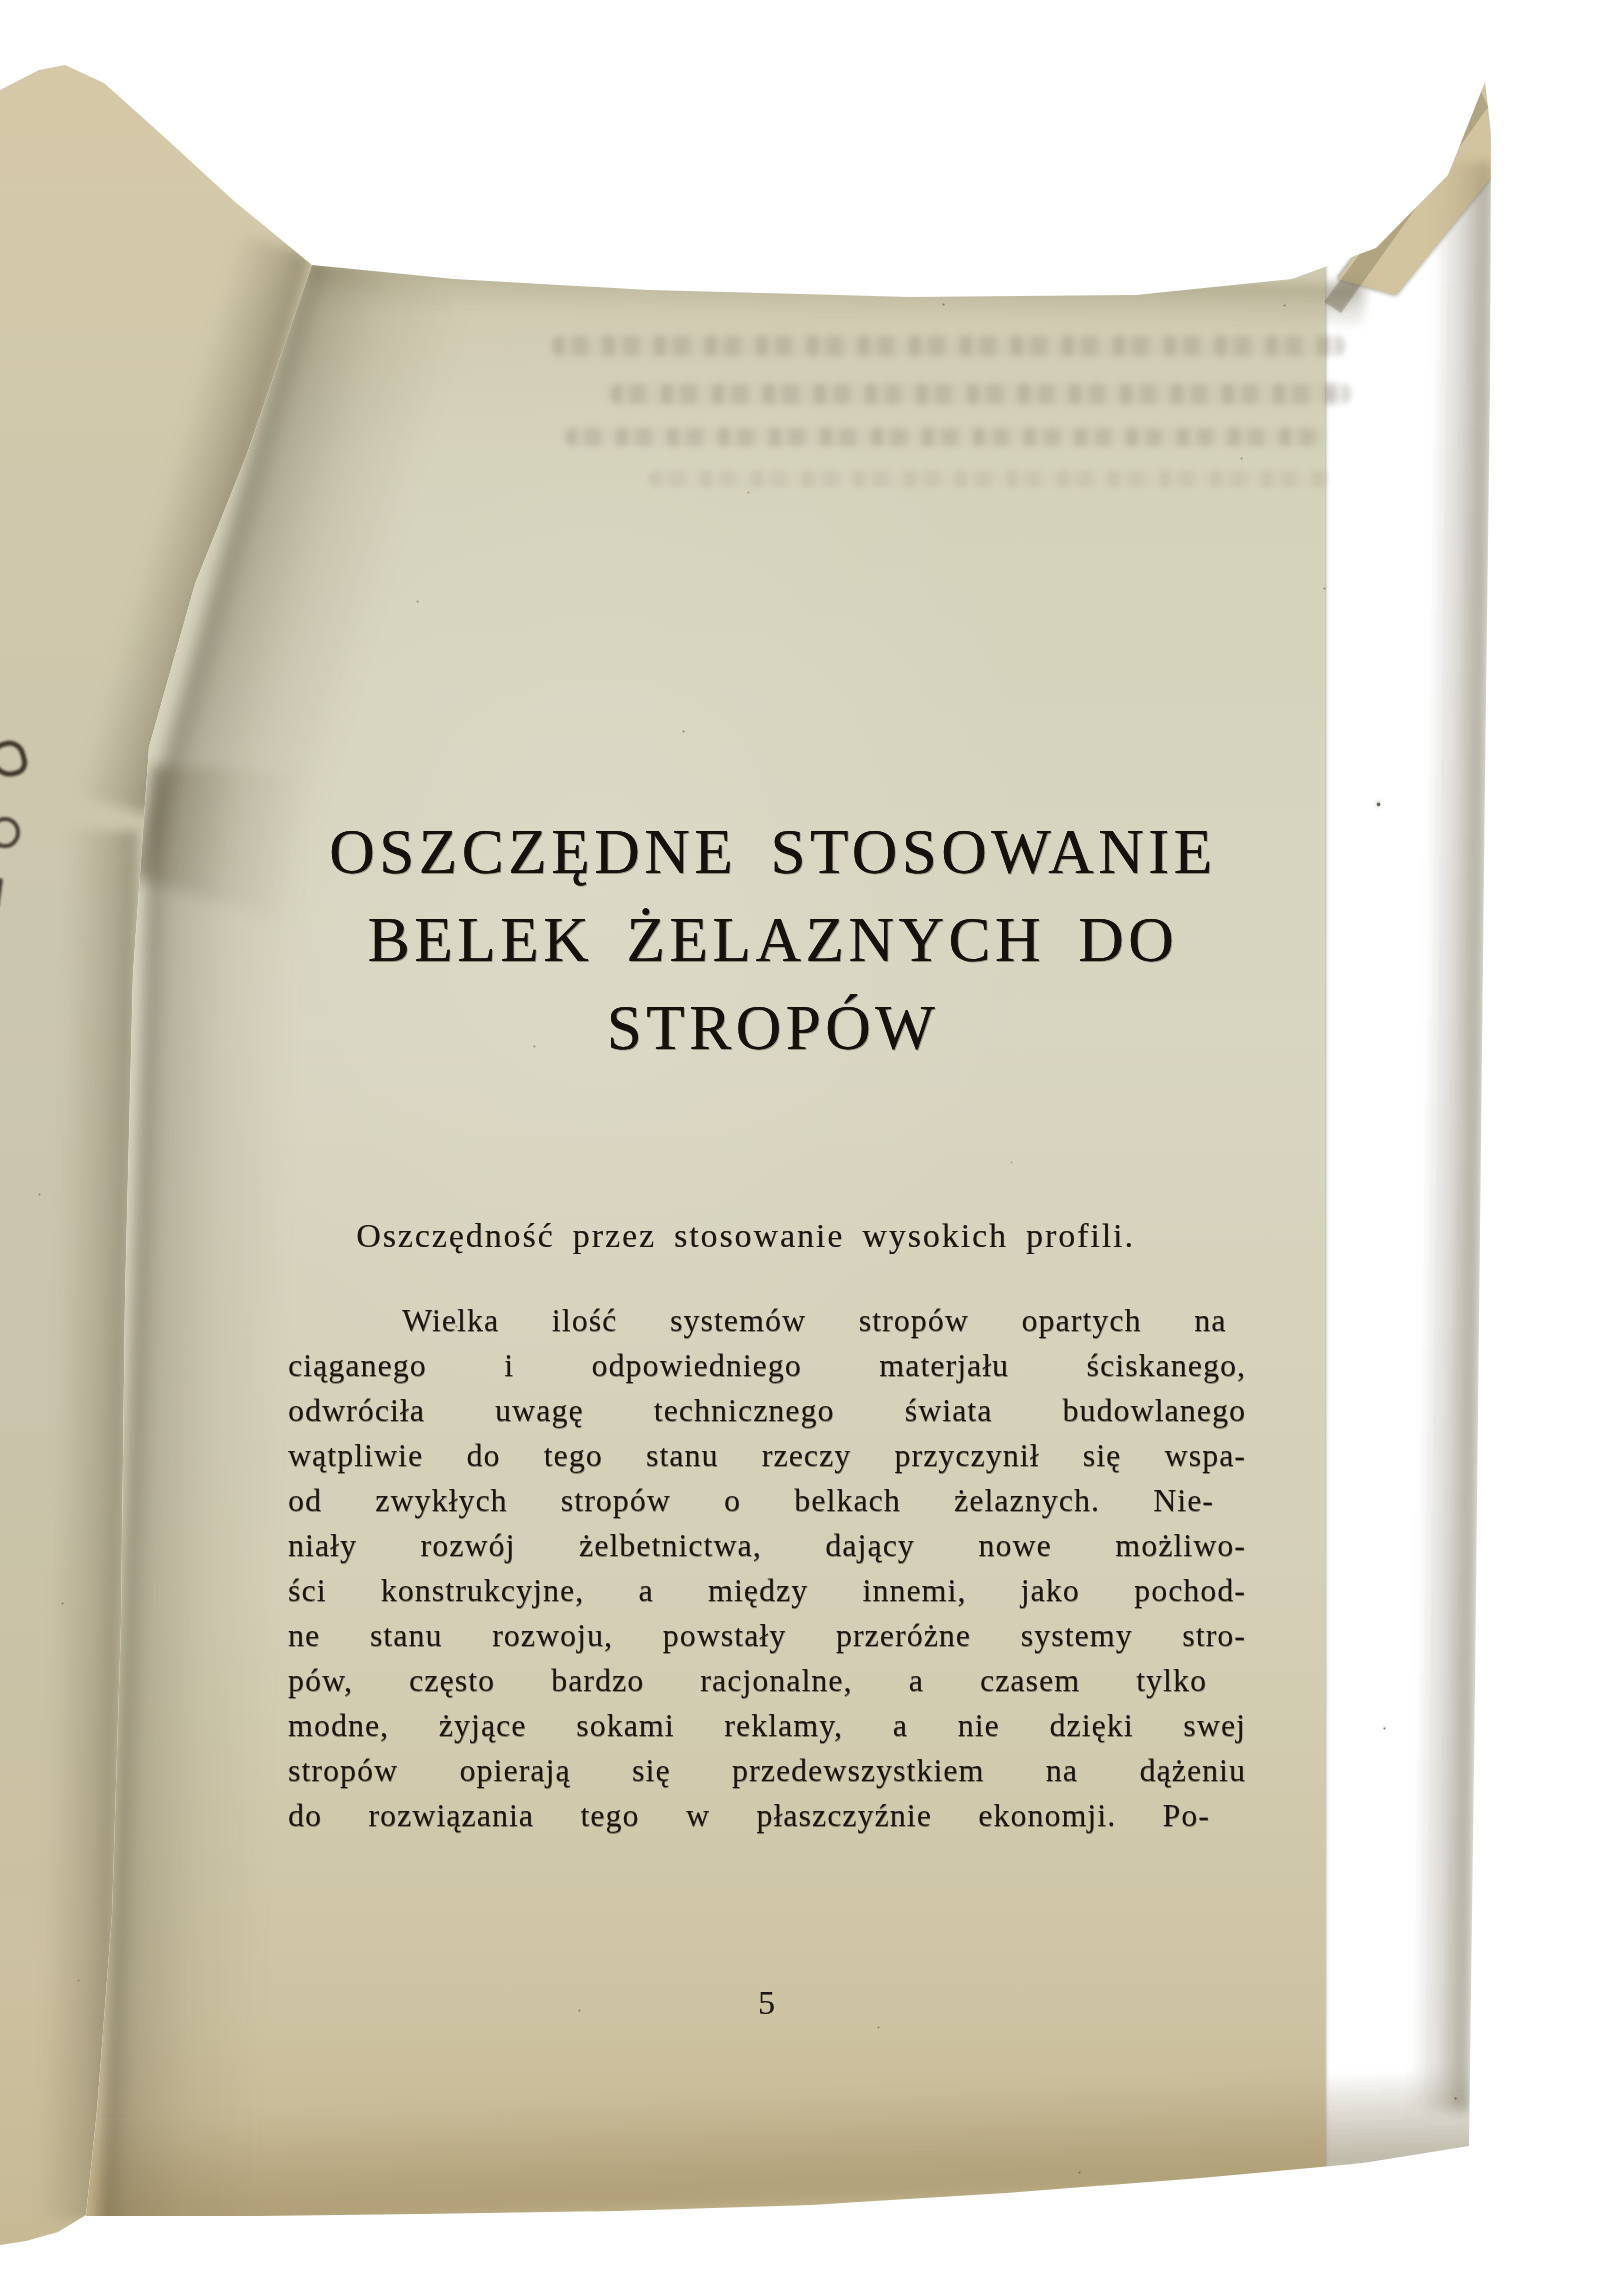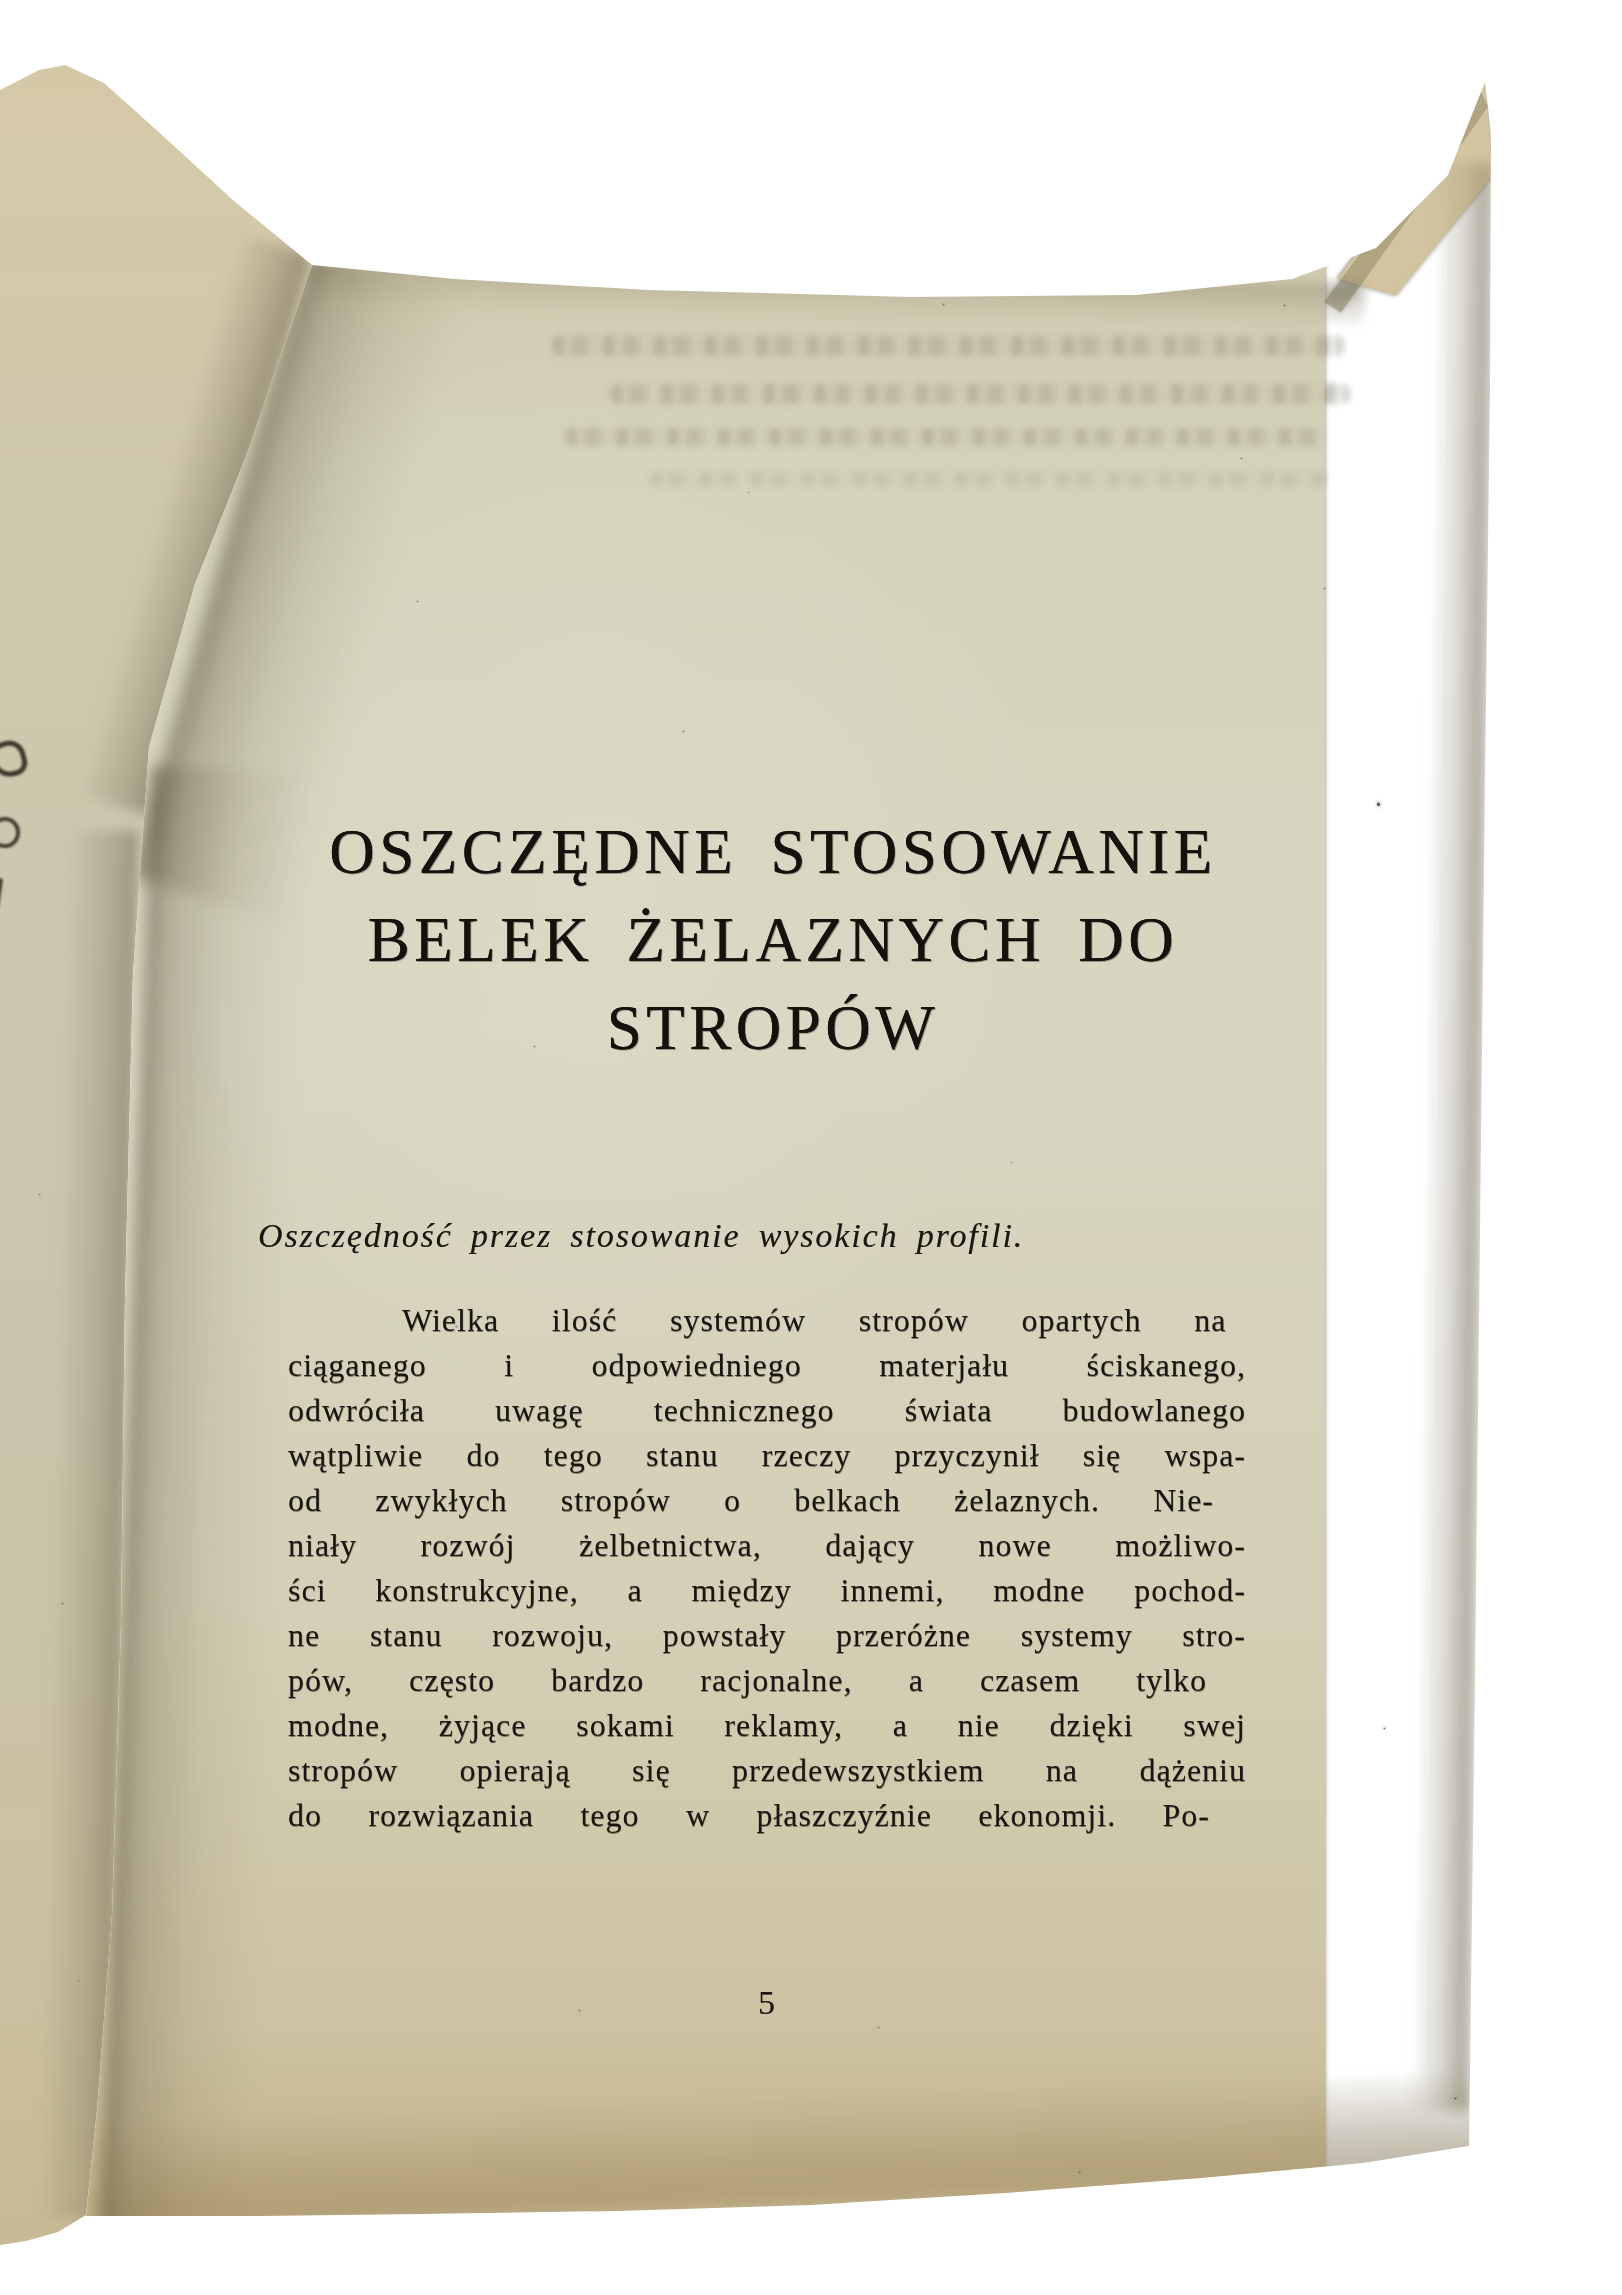--- a/index.html
+++ b/index.html
@@ -99,22 +99,22 @@
       1011px 1162px 0 0.6px rgba(110,85,45,.35),395px 1636px 0 0.6px rgba(110,85,45,.35);}
 
   
   .title{
     position:absolute;left:273px;top:808px;width:1000px;
     text-align:center;font-size:63px;line-height:88px;
     letter-spacing:4.5px;word-spacing:13px;color:#15110d;
     text-shadow:0 0 0.6px rgba(15,10,5,.9),1px 0.6px 0.6px rgba(25,18,10,.35);
   }
   .subtitle{
-    position:absolute;left:258px;top:1215px;width:945px;
-    font-style:italic;font-size:34px;line-height:42px;
+    position:absolute;left:273px;top:1215px;width:945px;
+    text-align:center;font-size:34px;line-height:42px;
     letter-spacing:1.9px;word-spacing:7.8px;color:#1b1612;
     text-shadow:0.3px 0.3px 0.3px rgba(30,22,12,.5);
   }
   .bodytext{
     position:absolute;left:288px;top:1298px;width:958px;
     font-size:32px;line-height:45px;letter-spacing:1px;word-spacing:3.9px;color:#1a1511;
     text-shadow:0.4px 0.5px 0.4px rgba(30,22,12,.45);
   }
   .bodytext .line{text-align:justify;text-align-last:justify;height:45px;}
   .indent{padding-left:114px;}
@@ -161,21 +161,21 @@
 
     <div class="subtitle">Oszczędność przez stosowanie wysokich profili.</div>
 
     <div class="bodytext">
       <div class="line indent pr30">Wielka ilość systemów stropów opartych na</div>
       <div class="line">ciąganego i odpowiedniego materjału ściskanego,</div>
       <div class="line">odwróciła uwagę technicznego świata budowlanego</div>
       <div class="line">wątpliwie do tego stanu rzeczy przyczynił się wspa-</div>
       <div class="line pr50">od zwykłych stropów o belkach żelaznych. Nie-</div>
       <div class="line">niały rozwój żelbetnictwa, dający nowe możliwo-</div>
-      <div class="line">ści konstrukcyjne, a między innemi, modne pochod-</div>
+      <div class="line">ści konstrukcyjne, a między innemi, jako pochod-</div>
       <div class="line">ne stanu rozwoju, powstały przeróżne systemy stro-</div>
       <div class="line pr60">pów, często bardzo racjonalne, a czasem tylko</div>
       <div class="line">modne, żyjące sokami reklamy, a nie dzięki swej</div>
       <div class="line">stropów opierają się przedewszystkiem na dążeniu</div>
       <div class="line pr55">do rozwiązania tego w płaszczyźnie ekonomji. Po-</div>
     </div>
 
     <div class="pagenum">5</div>
   </div>
 

